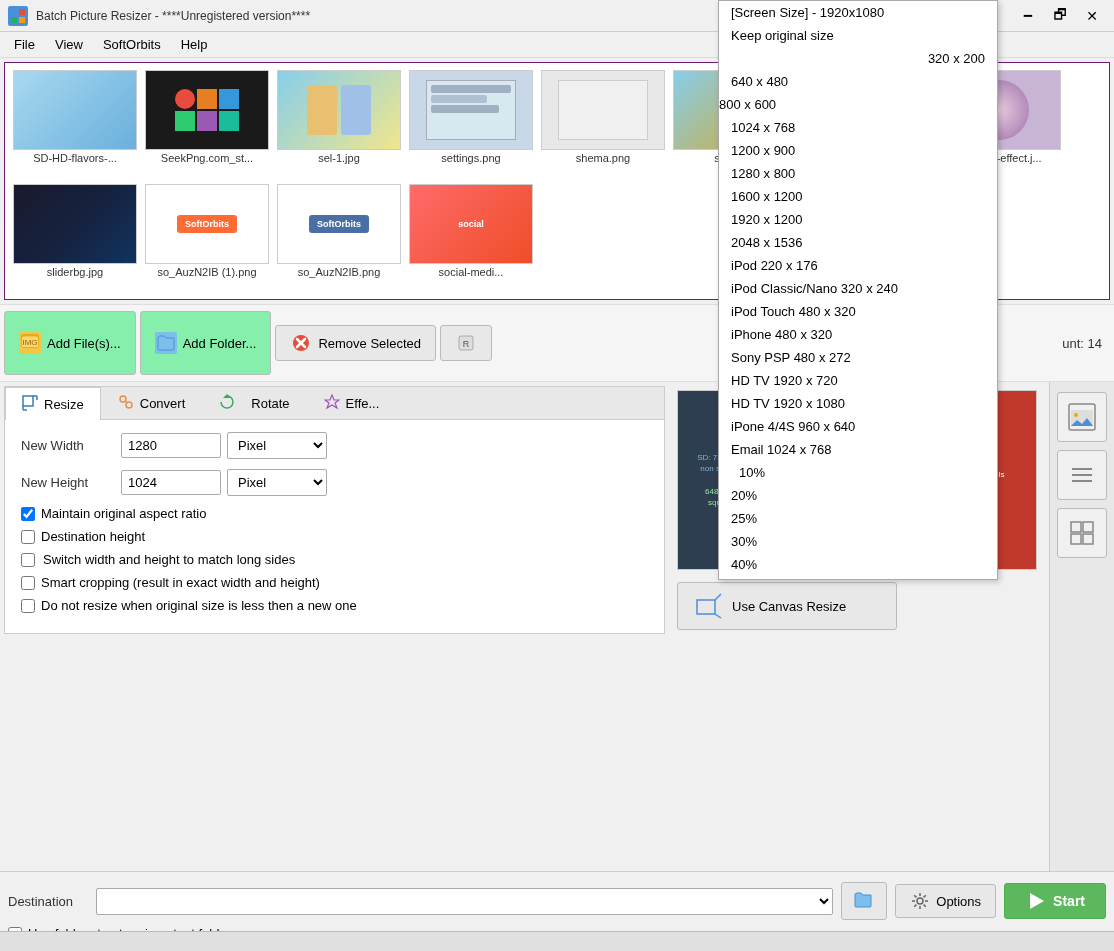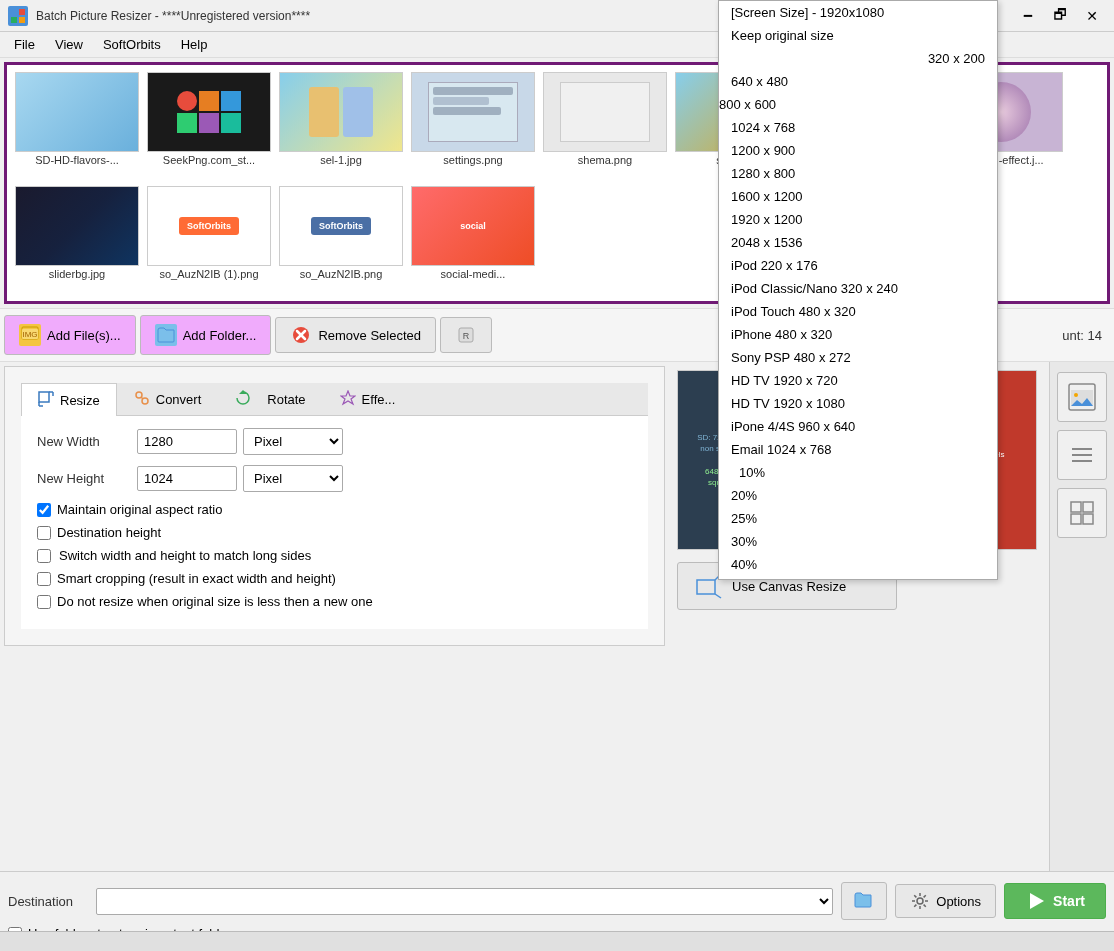--- a/index.html
+++ b/index.html
@@ -20,21 +20,21 @@
     #main { display: flex; height: calc(951px - 32px - 26px); }
 
     
     #file-grid { flex: 1; overflow-y: auto; overflow-x: hidden; background: white; border: 1px solid #ccc; margin: 4px; display: flex; flex-wrap: wrap; align-content: flex-start; padding: 4px; max-height: 360px; }
     .file-thumb { width: 128px; height: 110px; margin: 2px; cursor: pointer; display: flex; flex-direction: column; align-items: center; border: 1px solid transparent; }
     .thumb-img { width: 124px; height: 80px; object-fit: cover; background: #ddd; border: 1px solid #ccc; display: flex; align-items: center; justify-content: center; overflow: hidden; }
     .thumb-label { font-size: 11px; text-align: center; margin-top: 2px; color: #333; max-width: 124px; overflow: hidden; text-overflow: ellipsis; white-space: nowrap; }
 
     
     #toolbar { display: flex; align-items: center; padding: 6px 4px; gap: 4px; background: #f5f5f5; border-top: 1px solid #ddd; border-bottom: 1px solid #ddd; }
-    .toolbar-btn { display: flex; align-items: center; gap: 6px; padding: 8px 14px; background: #f0abfc; border: 1px solid #bbb; border-radius: 3px; cursor: pointer; font-size: 13px; min-width: 100px; }
+    .toolbar-btn { display: flex; align-items: center; gap: 6px; padding: 20px 14px; background: #86efac; border: 1px solid #bbb; border-radius: 3px; cursor: pointer; font-size: 13px; min-width: 100px; }
     .toolbar-btn .btn-icon { width: 22px; height: 22px; border-radius: 2px; display: flex; align-items: center; justify-content: center; }
     .btn-add .btn-icon { background: #f4c542; }
     .btn-folder .btn-icon { background: #7bbfea; }
 
     
     #resize-panel { background: #f5f5f5; border: 1px solid #ccc; margin: 4px; padding: 0; }
     #resize-tabs { display: flex; border-bottom: 1px solid #ccc; background: #e0e0e0; }
     .resize-tab { padding: 6px 16px; cursor: pointer; border: 1px solid transparent; border-bottom: none; font-size: 13px; display: flex; align-items: center; gap: 6px; }
     .resize-tab.active { background: white; border-color: #ccc; margin-bottom: -1px; }
 
@@ -95,21 +95,21 @@
 
 <div id="menubar">
   <span class="menu-item">File</span>
   <span class="menu-item">View</span>
   <span class="menu-item">SoftOrbits</span>
   <span class="menu-item">Help</span>
 </div>
 
 <div id="main" style="display:flex; flex-direction:column; height:calc(951px - 58px);">
 
-  <div id="file-grid" style="flex:0 0 auto; max-height:360px; overflow-y:auto; overflow-x:hidden; background:white; border:3px solid #701a75; margin:4px; display:flex; flex-wrap:wrap; align-content:flex-start; padding:4px;">
+  <div id="file-grid" style="flex:0 0 auto; max-height:360px; overflow-y:auto; overflow-x:hidden; background:white; border:1px solid #701a75; margin:4px; display:flex; flex-wrap:wrap; align-content:flex-start; padding:4px;">
 
     <div class="file-thumb">
       <div class="thumb-img thumb-gradient-1" style="width:124px;height:80px;background:linear-gradient(135deg,#a8d8f0,#6ab0dc);border:1px solid #ccc;"></div>
       <span class="thumb-label">SD-HD-flavors-...</span>
     </div>
     <div class="file-thumb">
       <div class="thumb-img" style="width:124px;height:80px;background:#1a1a1a;border:1px solid #ccc;display:flex;align-items:center;justify-content:center;">
         <div style="display:grid;grid-template-columns:repeat(3,1fr);gap:2px;padding:4px;">
           <div style="width:20px;height:20px;background:#e74c3c;border-radius:50%;"></div>
           <div style="width:20px;height:20px;background:#e67e22;"></div>
@@ -230,21 +230,21 @@
           </svg>
       </div>
     </button>
     <span style="margin-left:auto;font-size:13px;color:#333;padding:4px 8px;">unt: 14</span>
   </div>
 
   <div style="display:flex;flex:1;overflow:hidden;">
 
     <div style="flex:1;display:flex;flex-direction:column;overflow:hidden;">
 
-      <div id="resize-panel" style="background:#f5f5f5;border:1px solid #ccc;margin:4px;padding:16px;">
+      <div id="resize-panel" style="background:#f5f5f5;border:1px solid #ccc;margin:4px;padding:0;">
         <div id="resize-tabs" style="display:flex;border-bottom:1px solid #ccc;background:#e8e8e8;">
           <div class="resize-tab active" style="padding:6px 16px;cursor:pointer;background:white;border:1px solid #ccc;border-bottom:none;margin-bottom:-1px;font-size:13px;display:flex;align-items:center;gap:6px;">
             <span style="color:#3a7abf;">
               <svg width="16" height="16" viewBox="0 0 16 16">
                   <rect x="1" y="1" width="10" height="10" fill="none" stroke="#3a7abf" stroke-width="1.5"></rect>
                   <line x1="11" y1="1" x2="15" y2="1" stroke="#3a7abf" stroke-width="1.5"></line>
                   <line x1="15" y1="1" x2="15" y2="5" stroke="#3a7abf" stroke-width="1.5"></line>
                   <line x1="1" y1="11" x2="1" y2="15" stroke="#3a7abf" stroke-width="1.5"></line>
                   <line x1="1" y1="15" x2="5" y2="15" stroke="#3a7abf" stroke-width="1.5"></line>
                 </svg>

